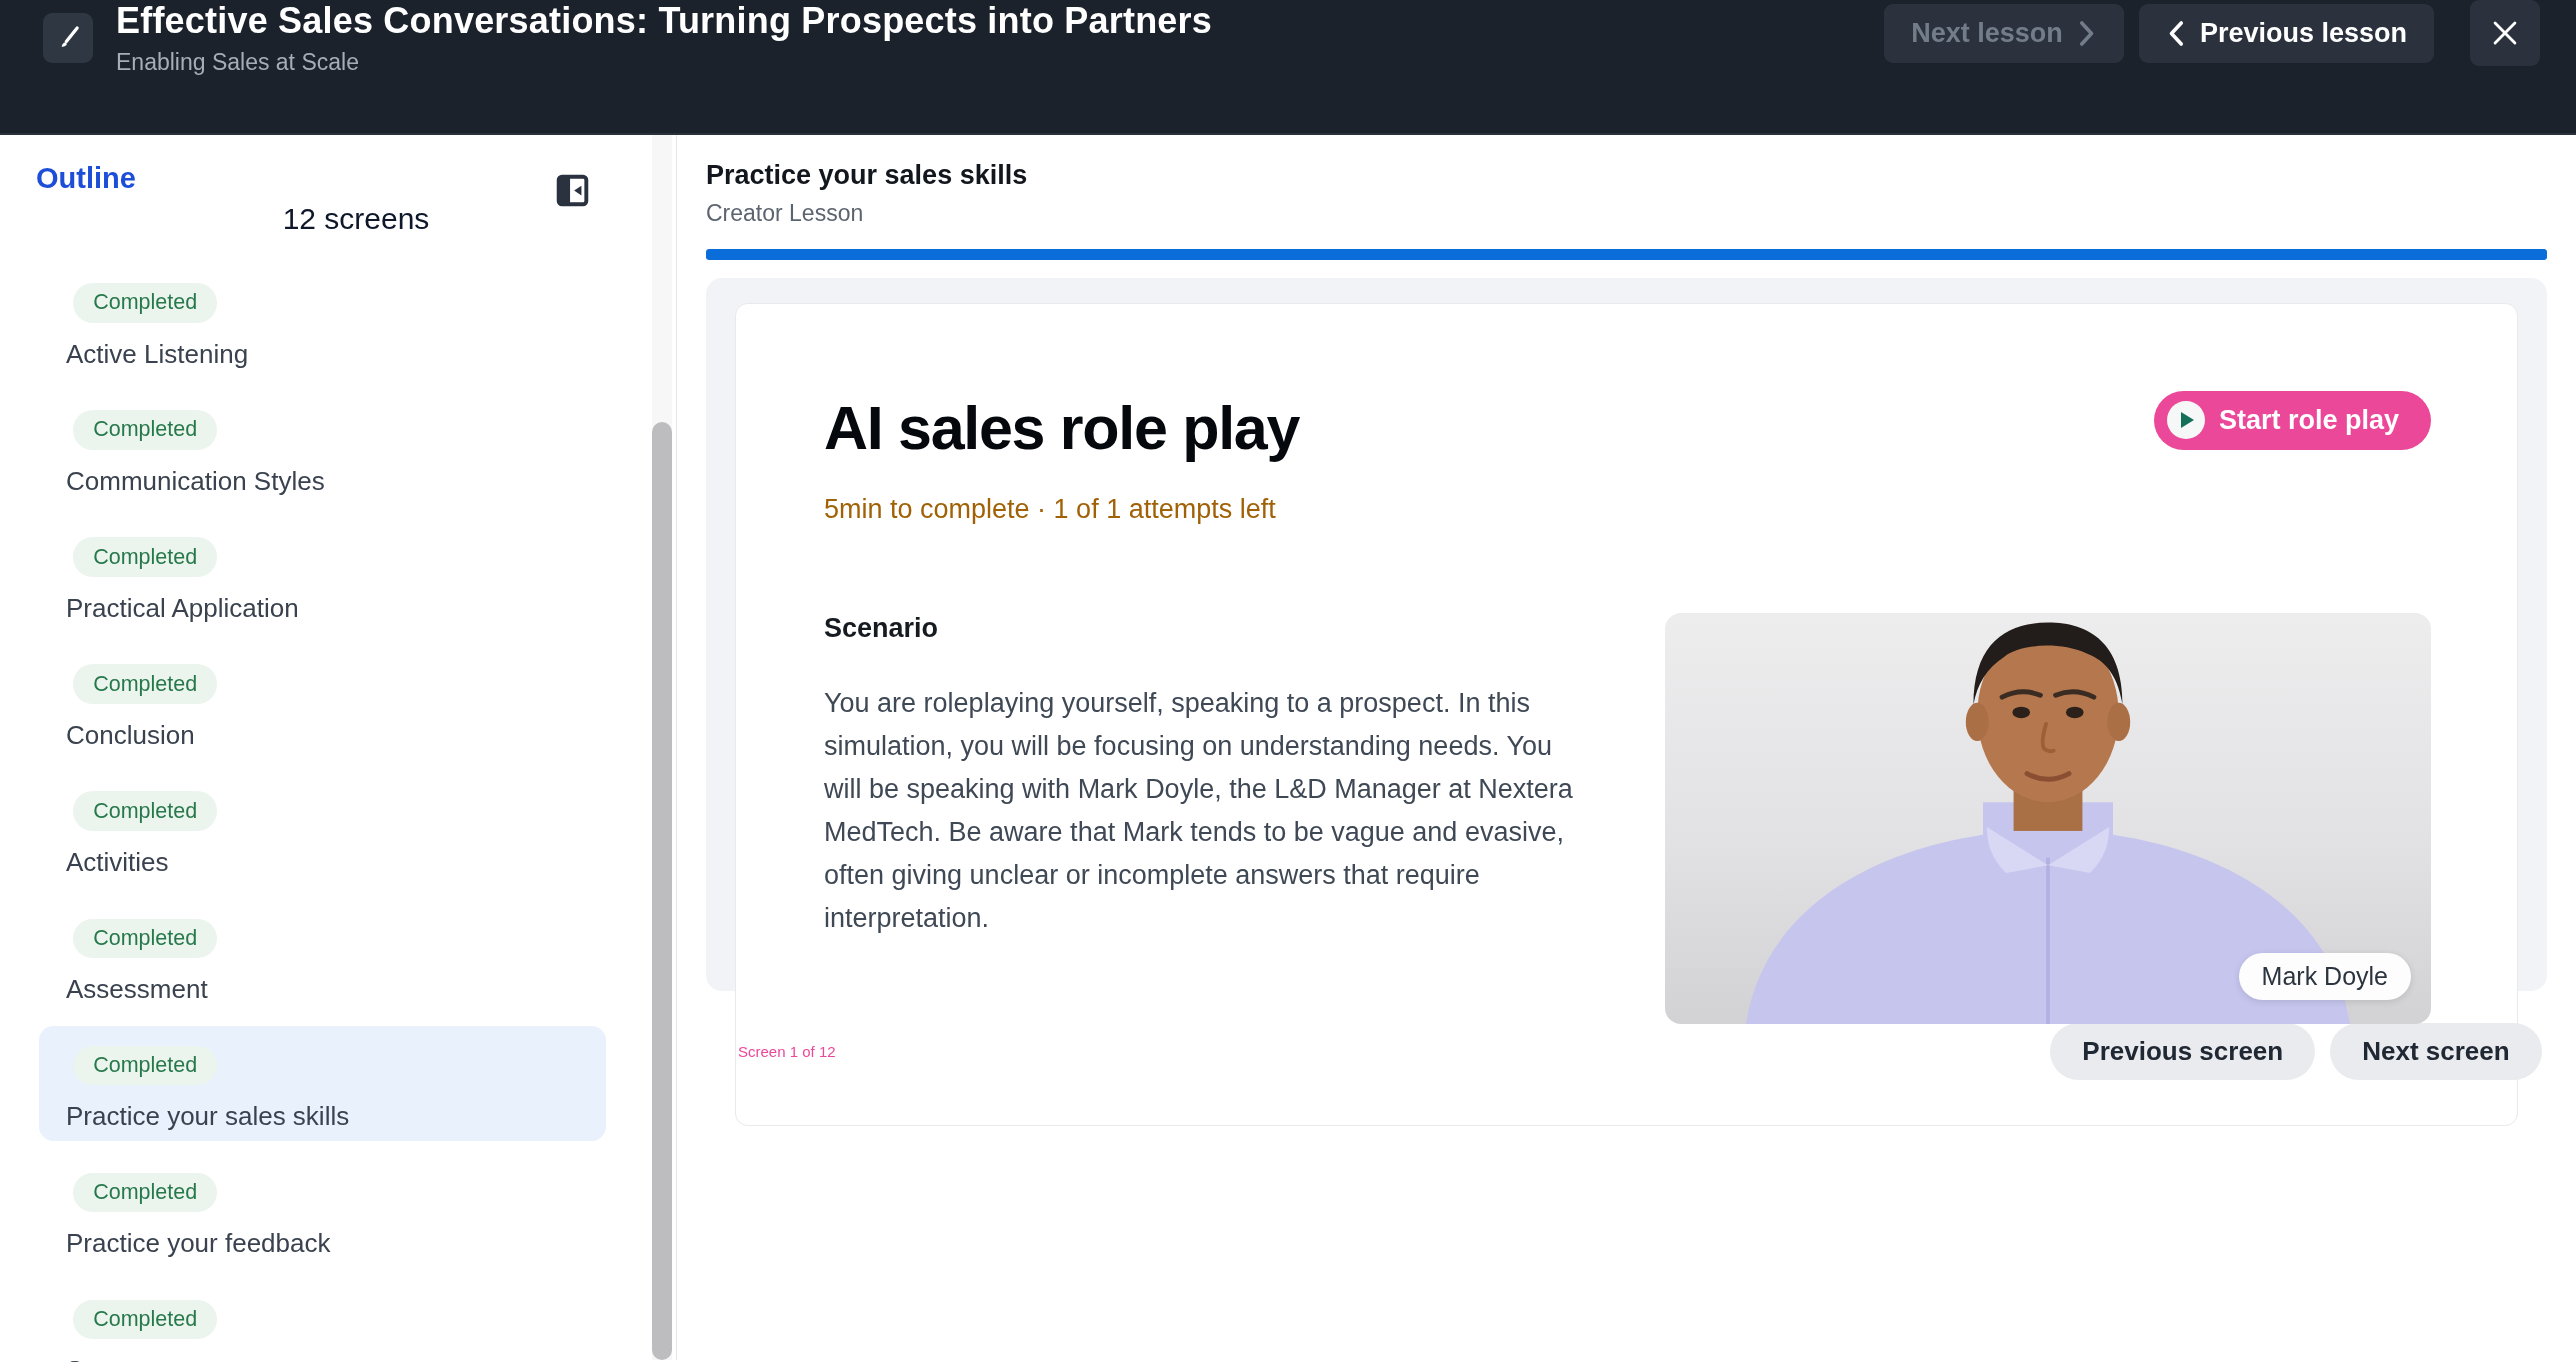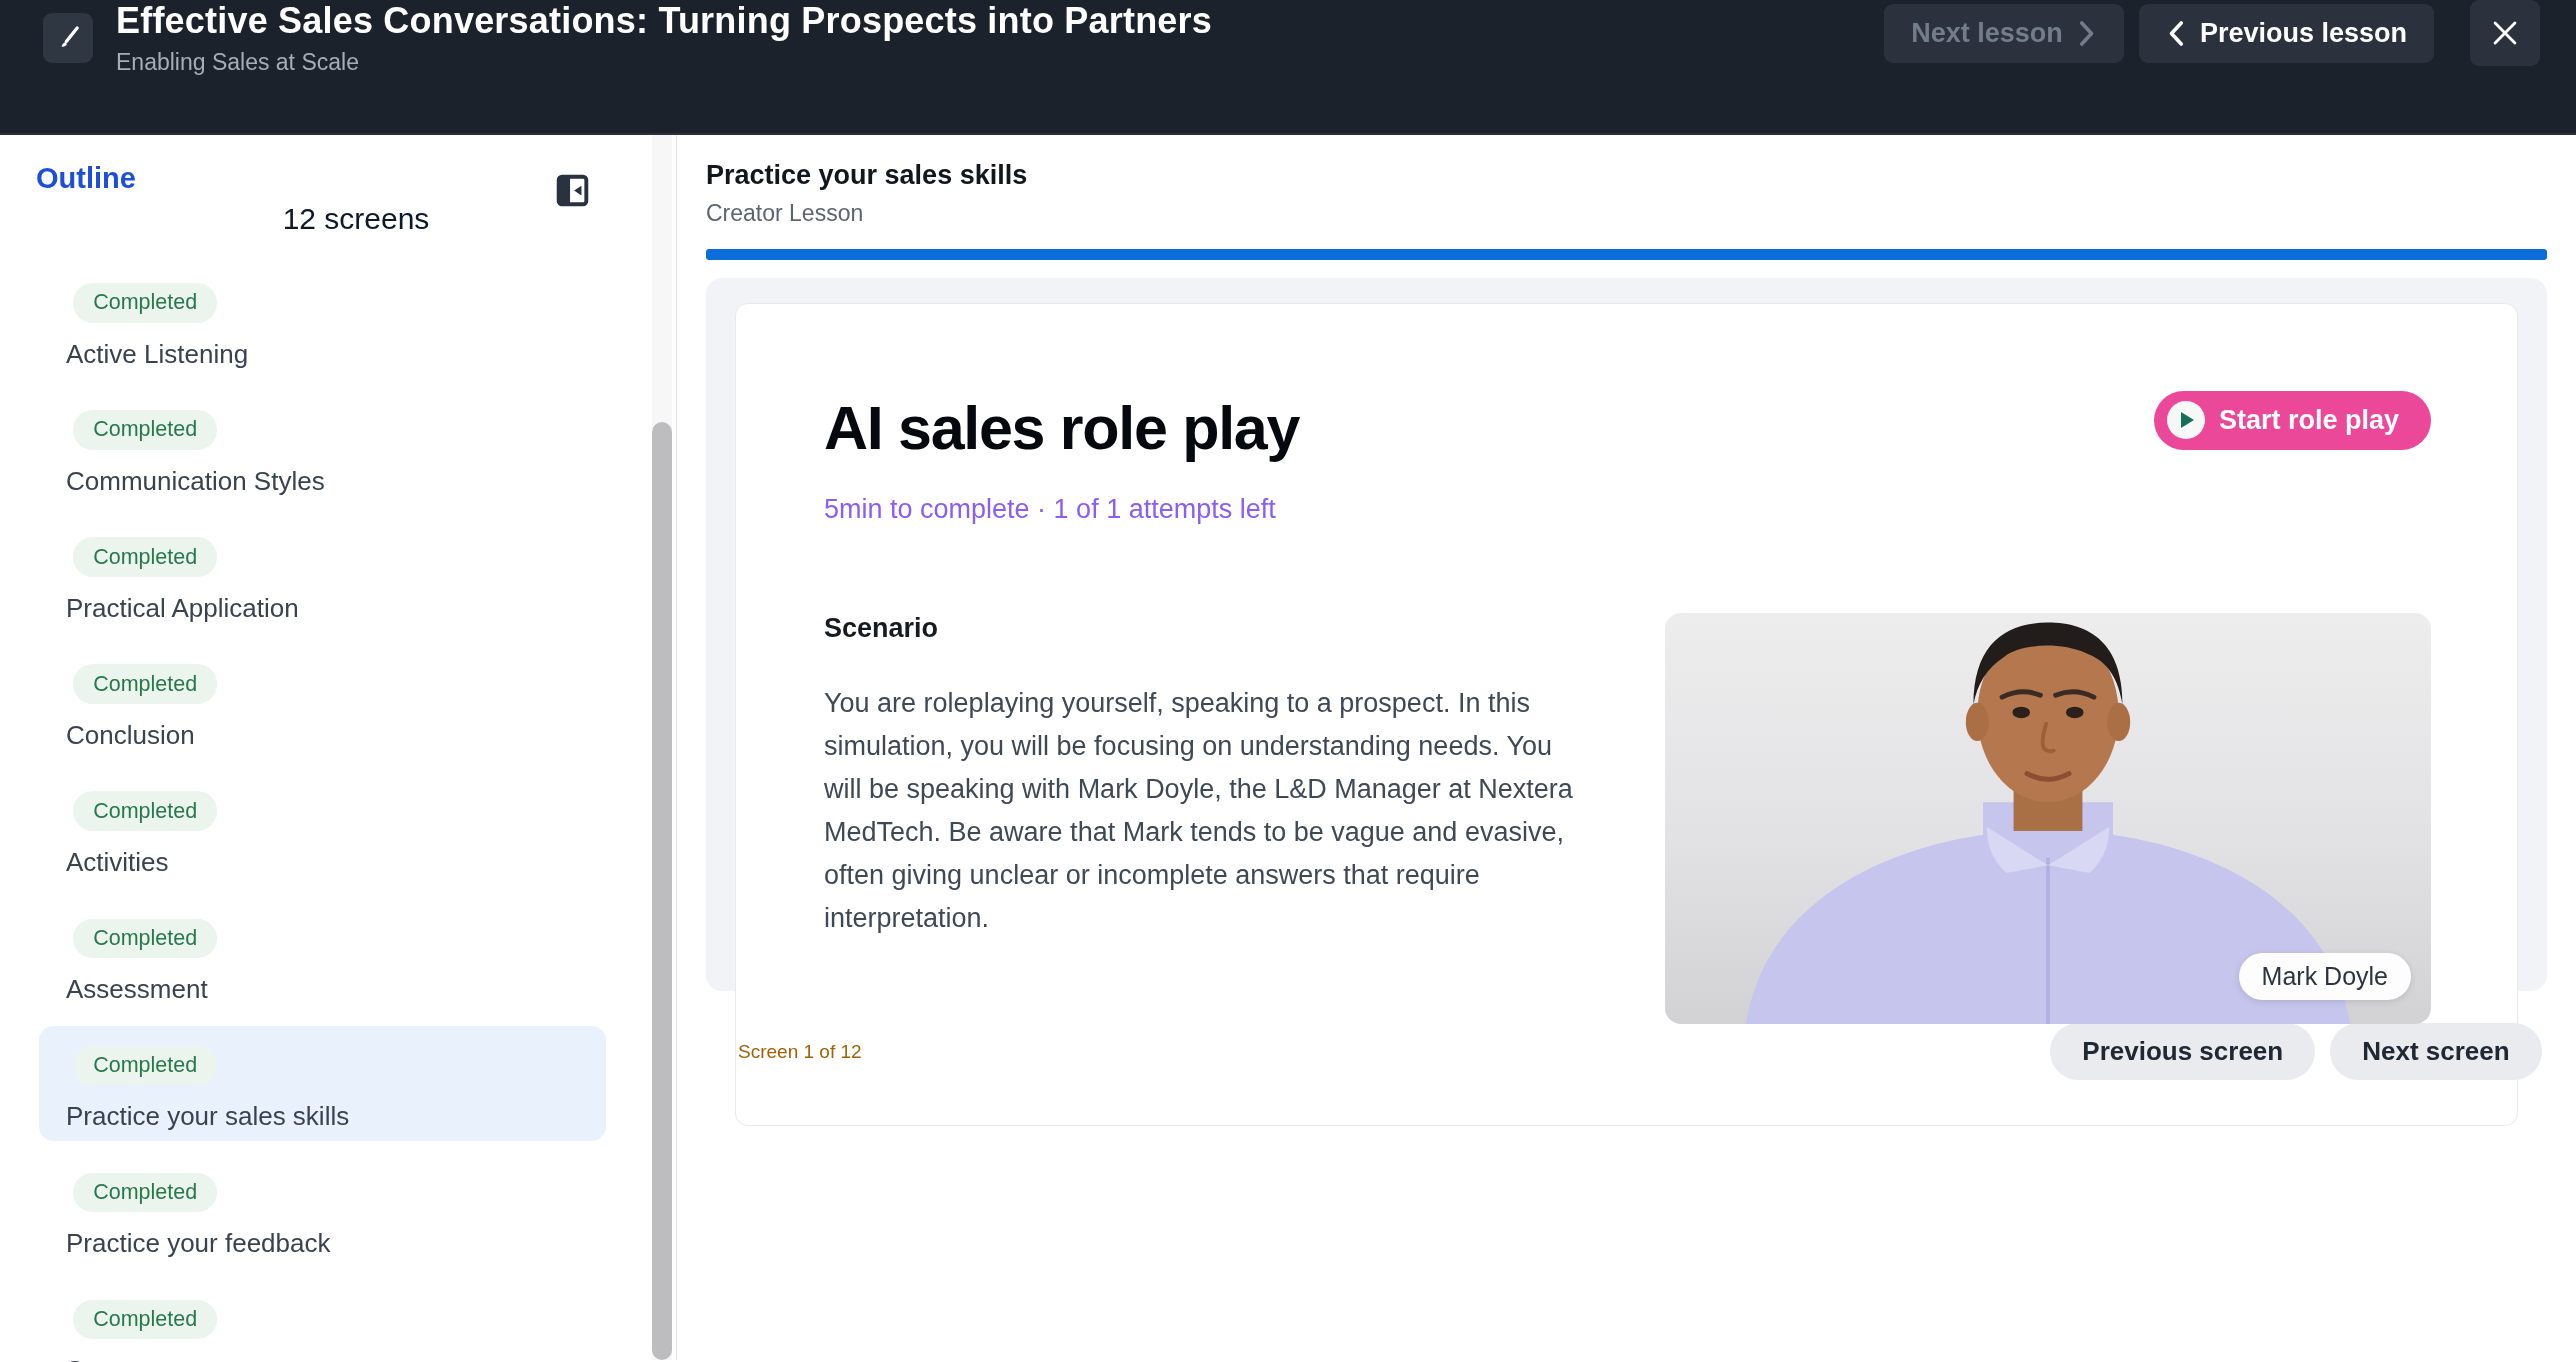--- a/index.html
+++ b/index.html
@@ -77,21 +77,21 @@
   .panel {
     margin-top:18px; height:713px; background:#f1f3f6; border-radius:16px;
     padding:25px 29px;
   }
   .card {
     height:823px; background:#ffffff; border:1.8px solid #e7e9ec; border-radius:12.6px;
     padding:90px 86px 0 88px;
   }
   .card-top { display:flex; justify-content:space-between; align-items:flex-start; }
   .activity-title { font-size:61px; font-weight:bold; letter-spacing:-1.3px; color:#05080c; line-height:1.14; }
-  .activity-meta { font-size:27px; color:#8b5cf6; margin-top:30.5px; }
+  .activity-meta { font-size:27px; color:#a16207; margin-top:30.5px; }
   .start-btn {
     margin-top:-3.6px; height:59px; border:none; border-radius:897px; background:#ec4899;
     color:#ffffff; font-family:inherit; font-size:27px; font-weight:bold;
     display:flex; align-items:center; gap:14.4px; padding:0 32px 0 12.6px; cursor:pointer; flex:0 0 auto;
   }
   .play-circle {
     width:38px; height:38px; border-radius:50%; background:#f5f8f6;
     display:flex; align-items:center; justify-content:center;
   }
   .play-triangle {
@@ -108,21 +108,21 @@
     position:relative; width:766px; height:411px; border-radius:16px; overflow:hidden;
     background:linear-gradient(180deg, #ededee 0%, #e2e2e4 55%, #d2d2d5 100%); flex:0 0 auto;
   }
   .persona svg { position:absolute; left:0; bottom:0; width:100%; height:100%; }
   .persona-name {
     position:absolute; right:20px; bottom:24px; background:#fdfdfd; border-radius:897px;
     padding:9px 23px; font-size:25px; color:#2c3440; box-shadow:0 1.8px 7.2px rgba(0,0,0,0.12);
   }
 
   .screen-footer { display:flex; align-items:center; justify-content:space-between; margin-top:32px; padding:0 5.4px 0 32px; }
-  .screen-counter { font-size:19px; color:#a16207; }
+  .screen-counter { font-size:15px; color:#ec4899; }
   .footer-buttons { display:flex; gap:15px; }
   .light-btn {
     height:57px; background:#e9ebee; border:none; border-radius:30px;
     color:#202834; font-family:inherit; font-size:26px; font-weight:bold;
     padding:0 32px; cursor:pointer;
   }
 </style>
 </head>
 <body>
 

